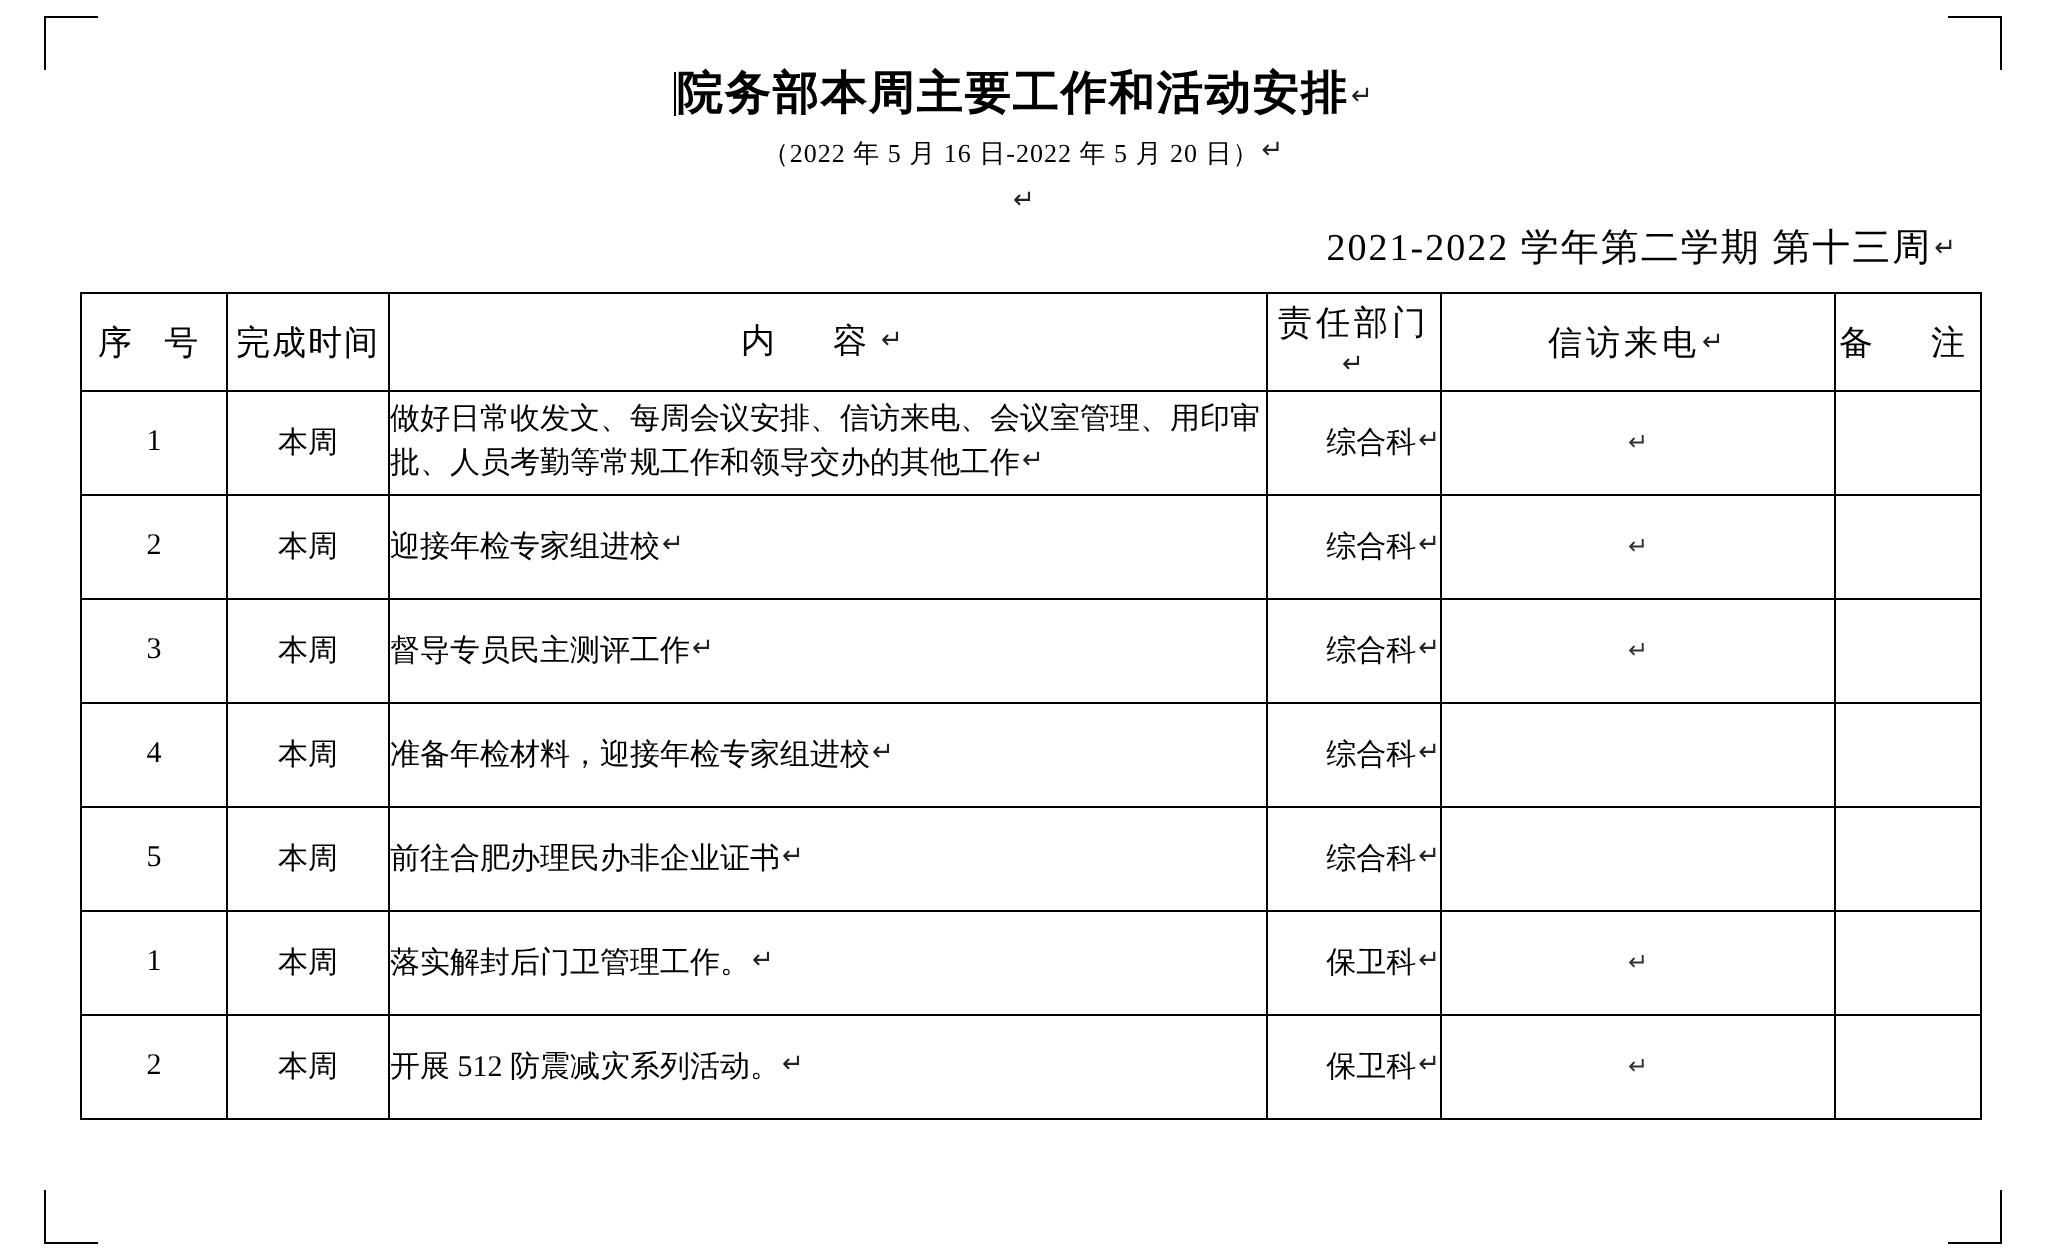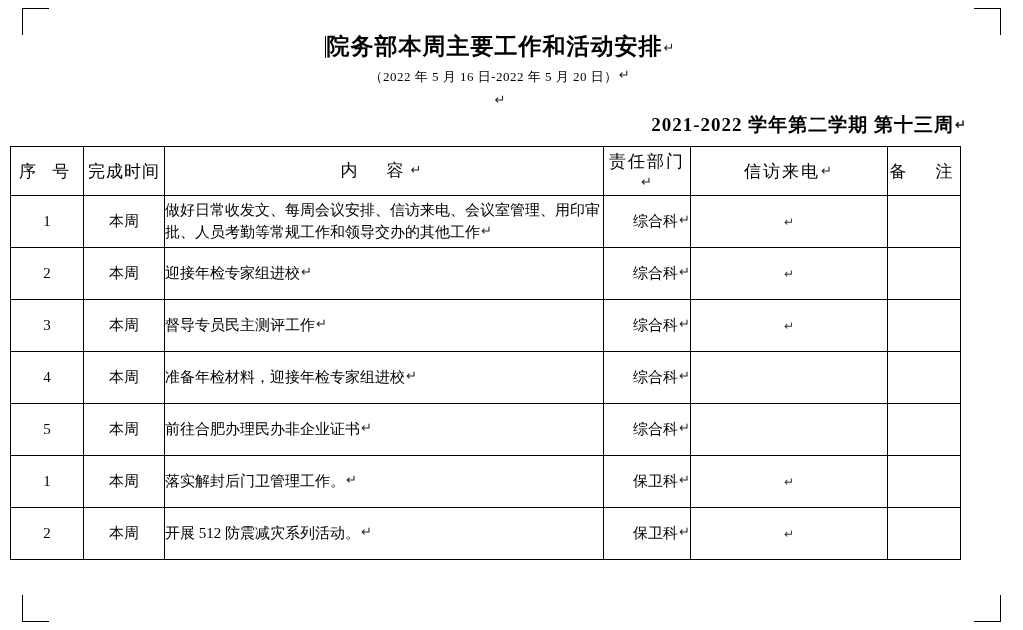--- a/index.html
+++ b/index.html
@@ -24,21 +24,21 @@
     pointer-events: none;
   }
   .crop.tl { top: 8px;   left: 22px;  border-top: 1px solid #000; border-left: 1px solid #000; }
   .crop.tr { top: 8px;   right: 22px; border-top: 1px solid #000; border-right: 1px solid #000; }
   .crop.bl { bottom: 8px; left: 22px;  border-bottom: 1px solid #000; border-left: 1px solid #000; }
   .crop.br { bottom: 8px; right: 22px; border-bottom: 1px solid #000; border-right: 1px solid #000; }
 
   
   .doc {
     position: absolute;
-    left: 10px;
+    left: 22px;
     top: 18px;
     width: 979px;
     height: 590px;
   }
 
   .title-block {
     text-align: center;
     padding-top: 12px;
   }
   .doc-title {
@@ -71,32 +71,32 @@
   }
   .blank-line {
     text-align: center;
     height: 24px;
     line-height: 24px;
   }
   .term-line {
     text-align: right;
     padding-right: 22px;
     font-size: 19px;
-    font-weight: bold;
+    font-weight: normal;
     letter-spacing: 1px;
     line-height: 1.4;
     font-family: "Liberation Serif", serif;
   }
 
   
   table.sched {
     border-collapse: collapse;
     width: 944px;
     margin-top: 8px;
-    margin-left: 0;
+    margin-left: 18px;
     table-layout: fixed;
   }
   table.sched td, table.sched th {
     border: 1px solid #000000;
     padding: 0;
     vertical-align: middle;
     font-weight: normal;
   }
   .hdr td {
     height: 48px;

